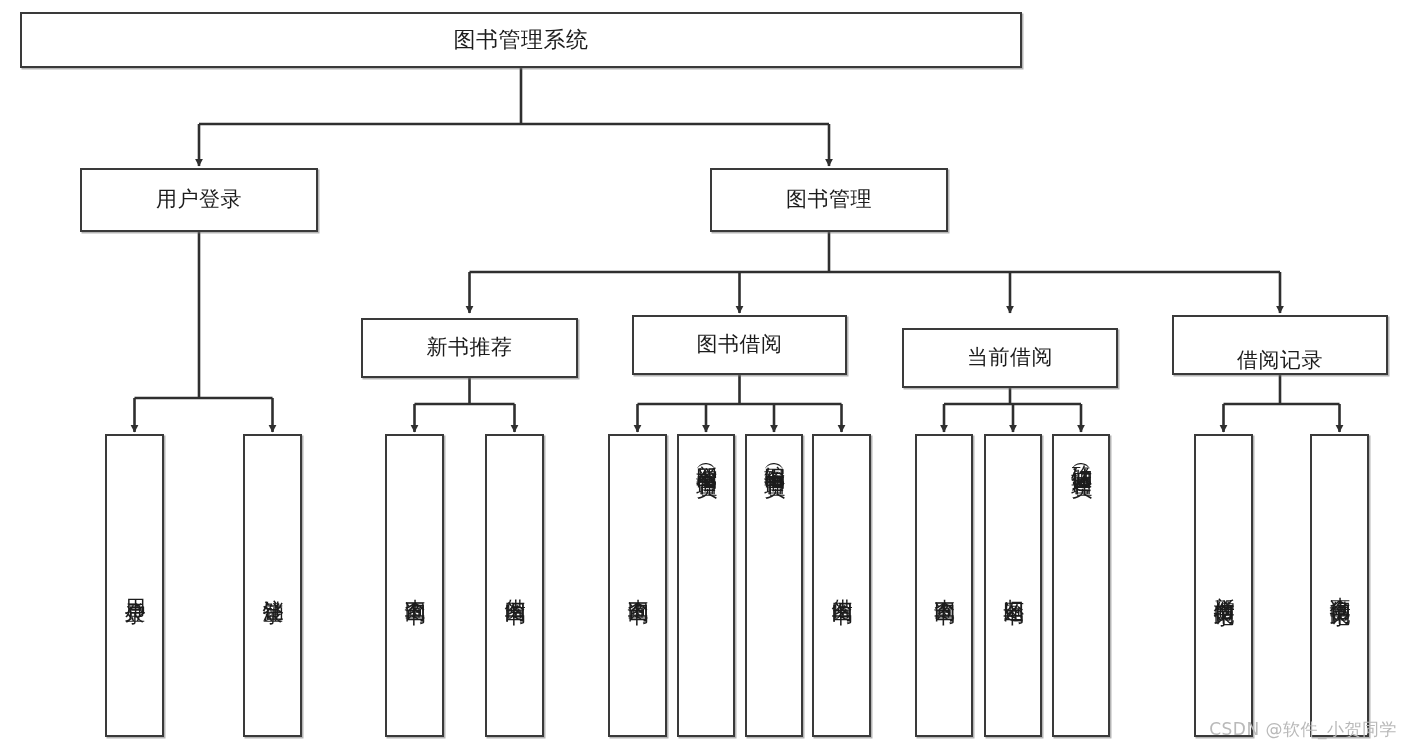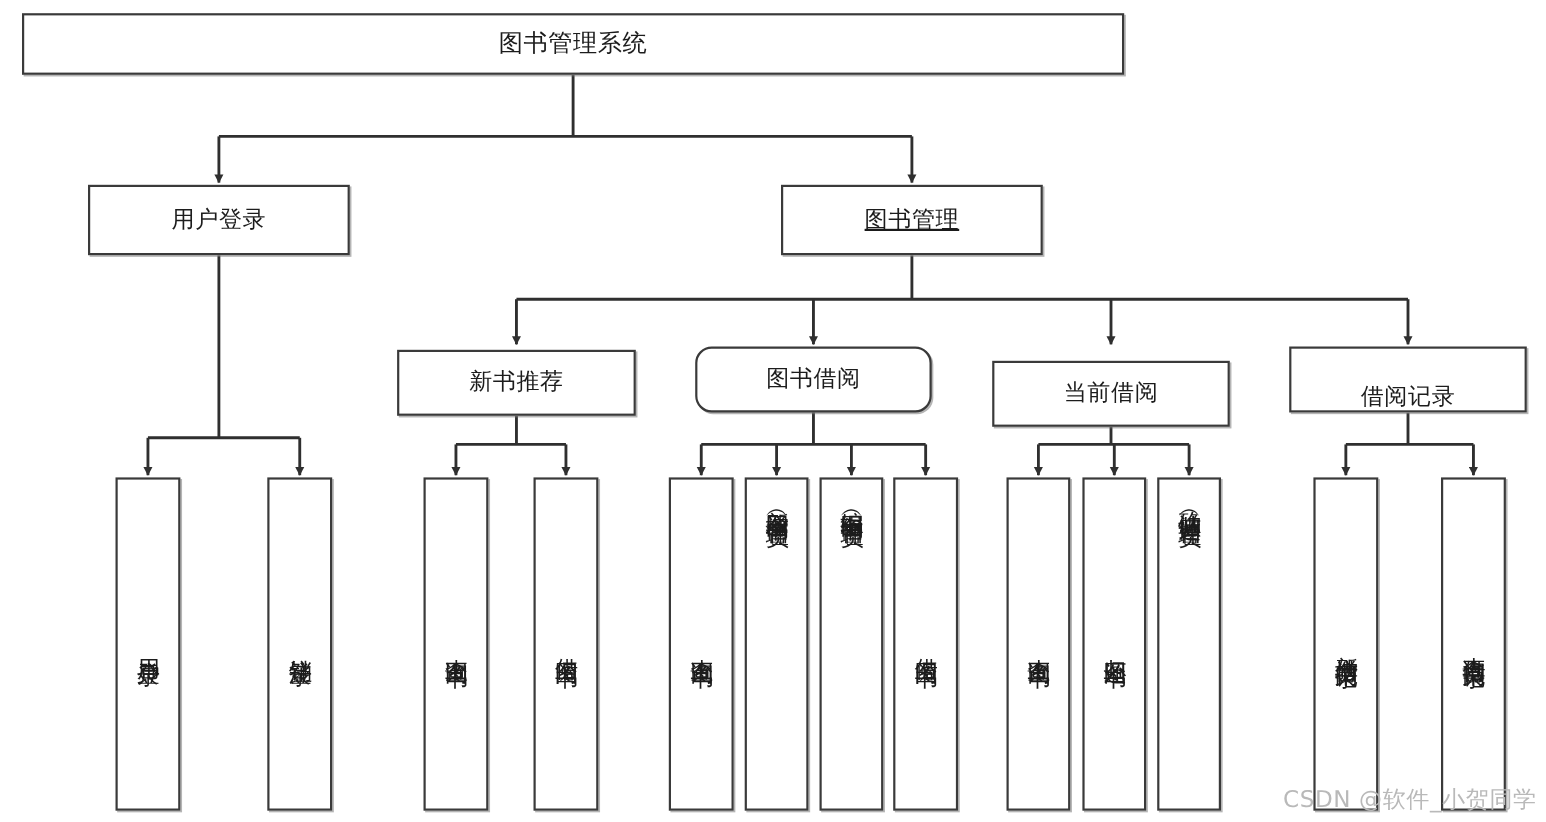--- a/index.html
+++ b/index.html
@@ -24,21 +24,21 @@
   .node.title .label{font-size:22px;}
   .node.leaf{align-items:flex-start;padding-top:12px;}
   .node.leaf.mid{align-items:center;padding-top:0;}
   .node.leaf .label{
     writing-mode:vertical-rl;text-orientation:upright;
     font-size:21px;line-height:1.30;letter-spacing:2px;
     white-space:normal;
   }
   #watermark{
     position:absolute;right:8px;bottom:6px;
-    font-size:21px;color:#b9b9b9;letter-spacing:.5px;
+    font-size:17px;color:#b9b9b9;letter-spacing:.5px;
     user-select:none;pointer-events:none;white-space:nowrap;
   }
 </style>
 </head>
 <body>
 
 <div id="diagram-root">
 
   <svg id="wires" viewBox="0 0 1405 747" preserveAspectRatio="none" aria-hidden="true">
     <defs>
@@ -76,27 +76,27 @@
       </g>
   </svg>
 
   <div id="node-layer">
       <div class="node title" style="left: 20px; top: 12px; width: 1002px; height: 56px;">
         <span class="label">图书管理系统</span>
       </div>
       <div class="node branch" style="left: 80px; top: 168px; width: 238px; height: 64px;">
         <span class="label">用户登录</span>
       </div>
-      <div class="node branch" style="left: 710px; top: 168px; width: 238px; height: 64px; text-decoration: underline;">
+      <div class="node branch" style="left: 710px; top: 168px; width: 238px; height: 64px;">
         <span class="label">图书管理</span>
       </div>
       <div class="node branch" style="left: 361px; top: 318px; width: 217px; height: 60px;">
         <span class="label">新书推荐</span>
       </div>
-      <div class="node branch" style="left: 632px; top: 315px; width: 215px; height: 60px; border-radius: 15px;">
+      <div class="node branch" style="left: 632px; top: 315px; width: 215px; height: 60px;">
         <span class="label">图书借阅</span>
       </div>
       <div class="node branch" style="left: 902px; top: 328px; width: 216px; height: 60px;">
         <span class="label">当前借阅</span>
       </div>
       <div class="node branch" style="left: 1172px; top: 315px; width: 216px; height: 60px; align-items: flex-end;">
         <span class="label">借阅记录</span>
       </div>
       <div class="node leaf mid" style="left: 105px; top: 434px; width: 59px; height: 303px;">
         <span class="label">用户登录</span>

